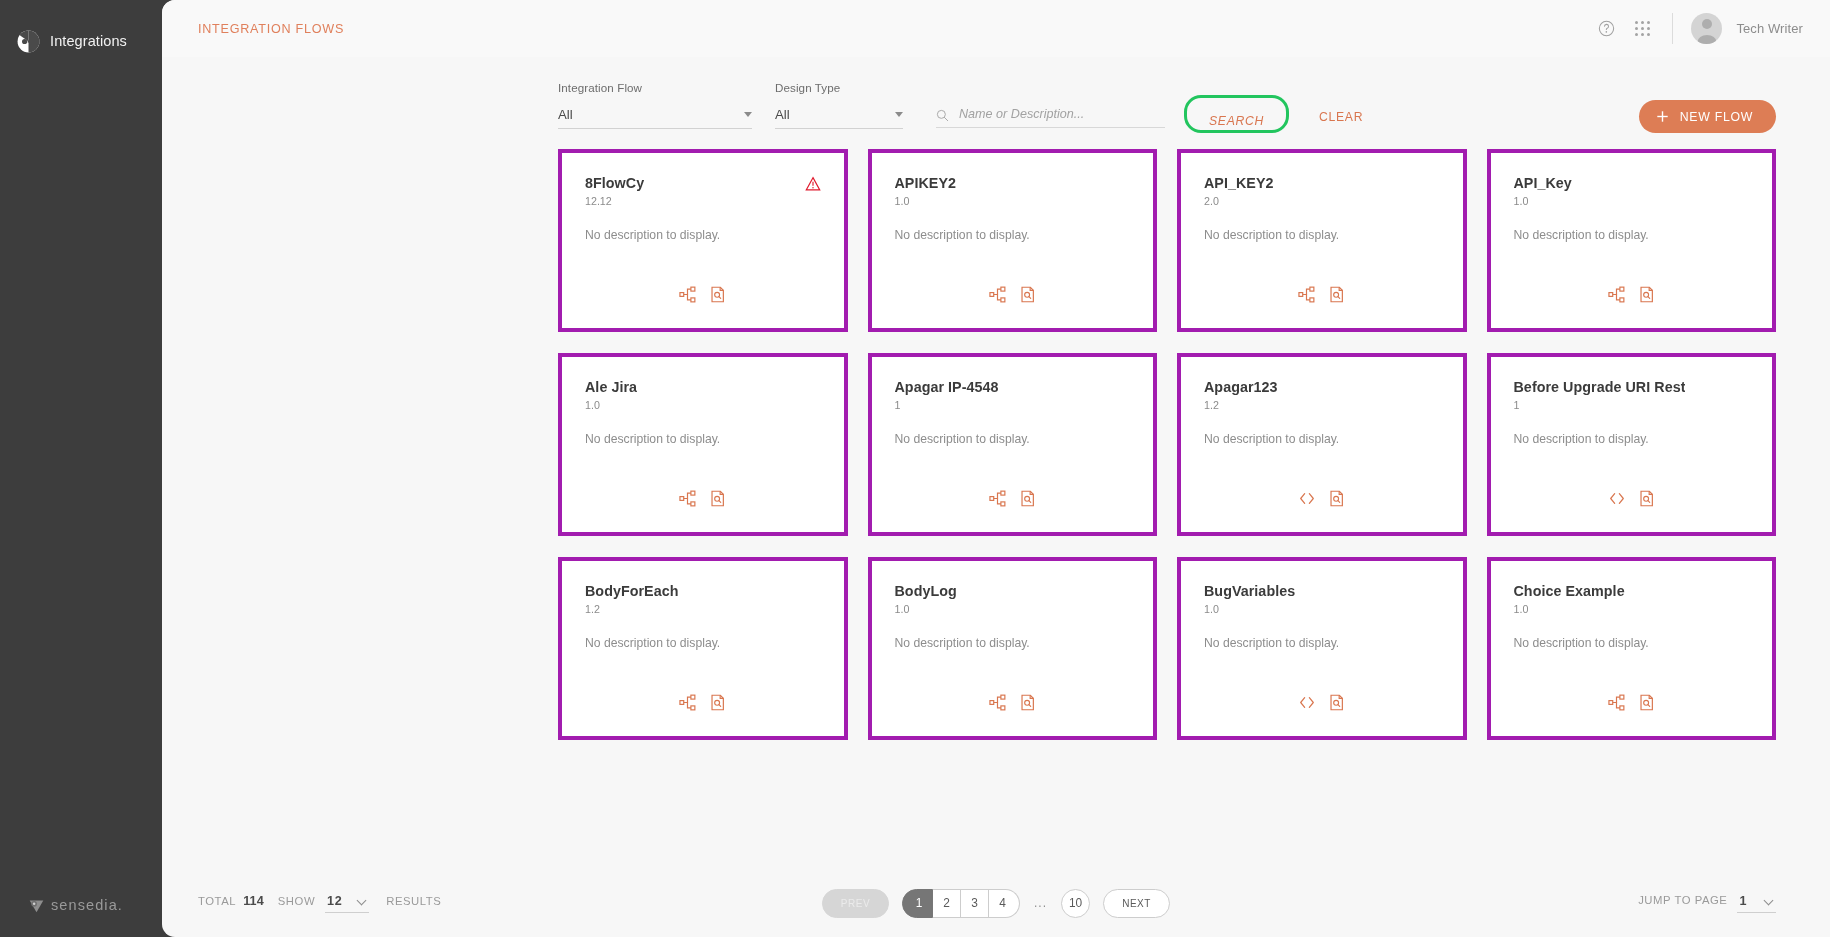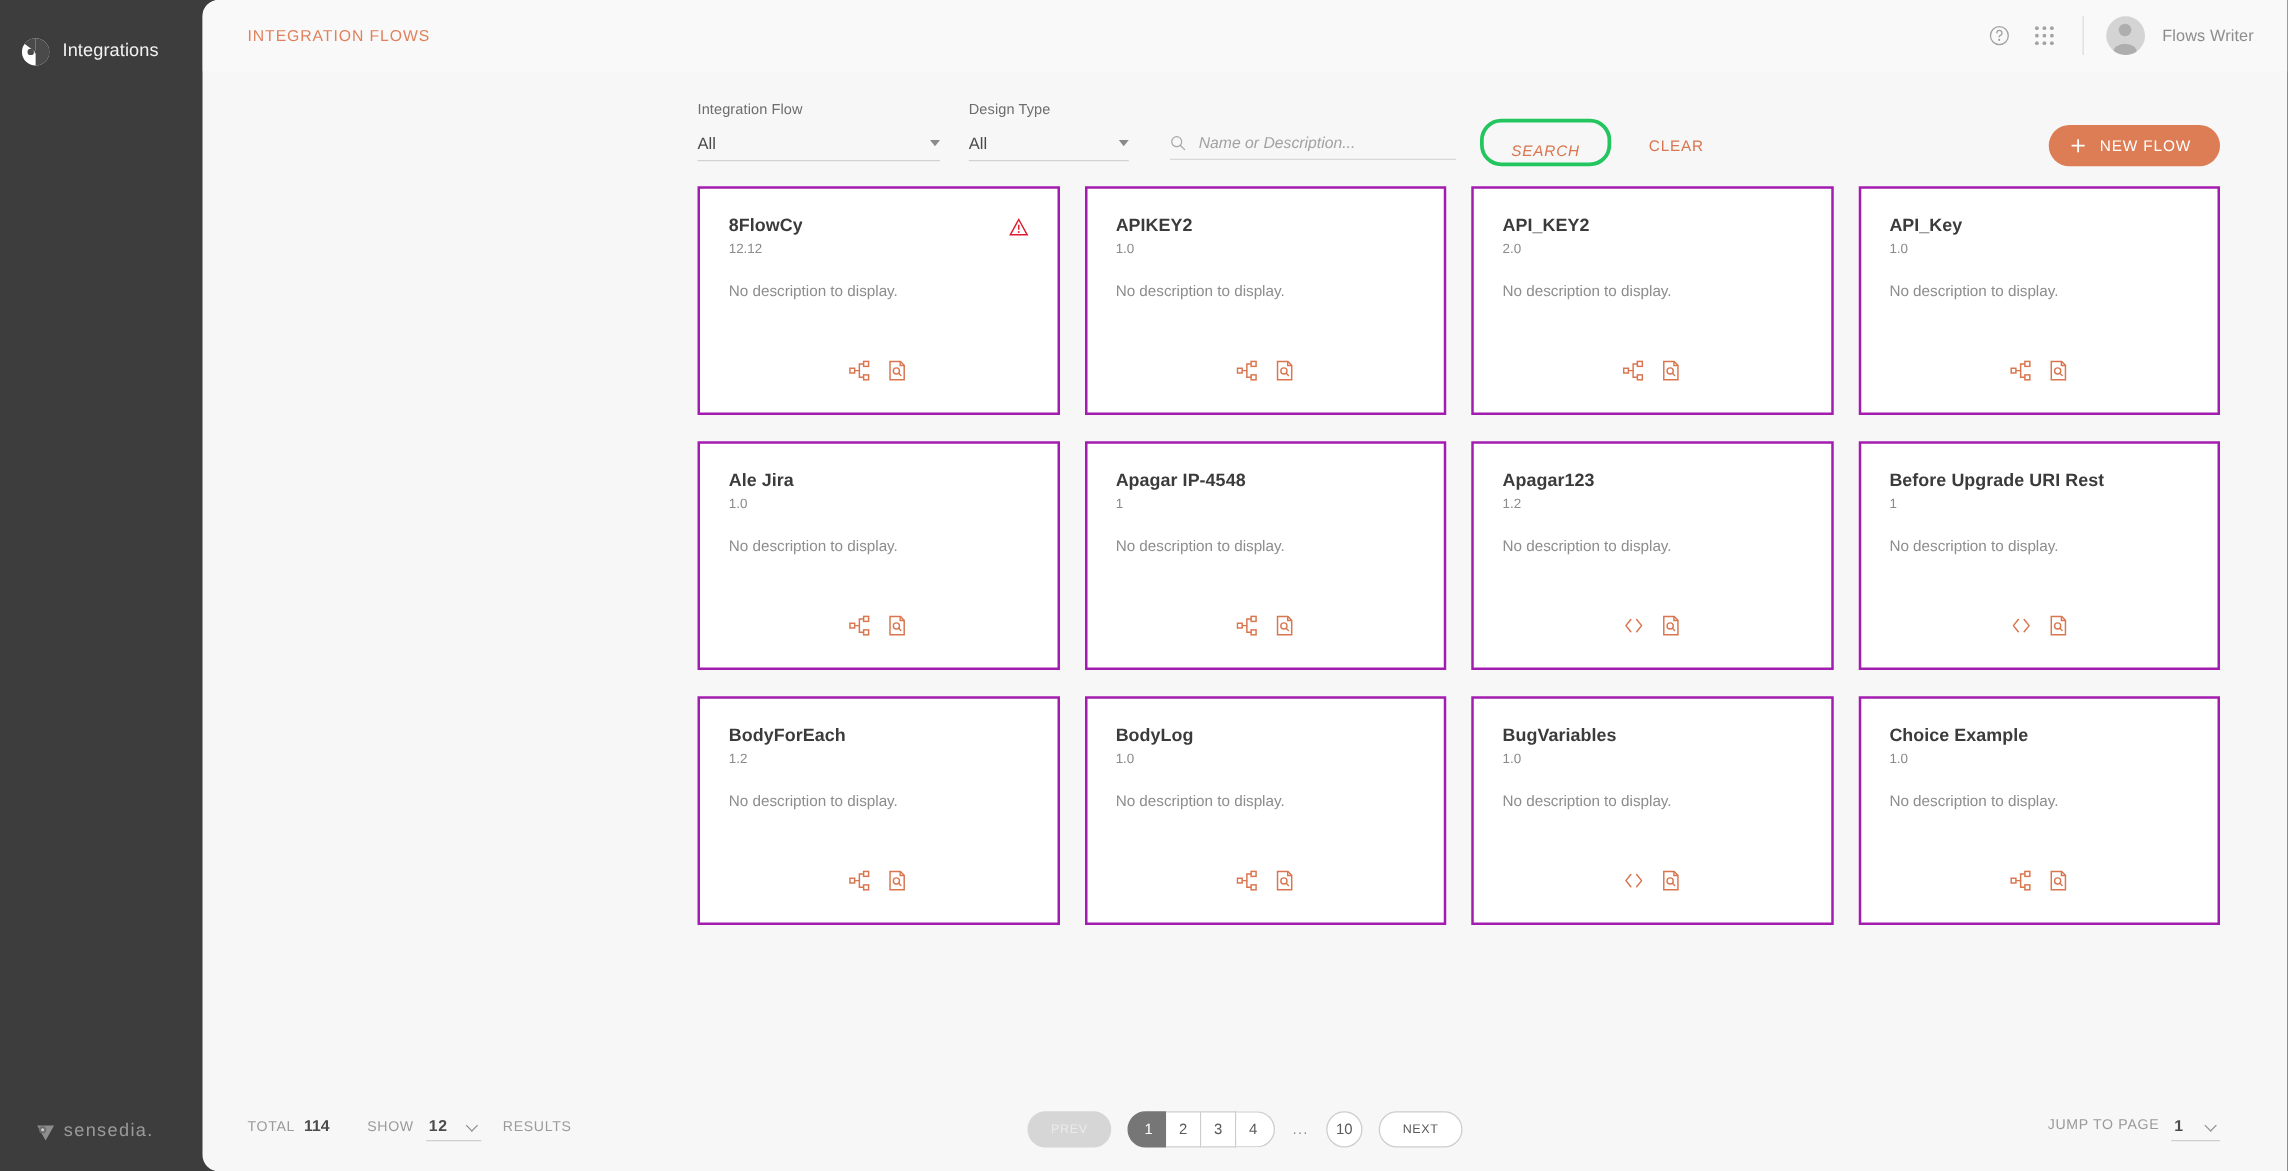--- a/index.html
+++ b/index.html
@@ -211,21 +211,21 @@
 
   
   .grid {
     margin: 20px 54px 0 396px;
     display: grid;
     grid-template-columns: repeat(4, 1fr);
     gap: 21px 20px;
   }
   .card {
     background: #fff;
-    border: 2px solid #a21caf;
+    border: 4px solid #a21caf;
     height: 183px;
     padding: 22px 23px 0 23px;
     position: relative;
     display: flex; flex-direction: column;
     cursor: pointer;
   }
   .card-head { display: flex; align-items: flex-start; }
   .card-titlewrap { min-width: 0; }
   .card-title {
     color: #3b3b3b; font-size: 14.3px; font-weight: bold;
@@ -390,21 +390,21 @@
               <i></i>
               <i></i>
               <i></i>
               <i></i>
               <i></i>
               <i></i>
           </span>
         </div>
         <div class="topbar-divider"></div>
         <div class="avatar"></div>
-        <div class="user-name">Flows Writer</div>
+        <div class="user-name">Tech Writer</div>
       </div>
     </header>
 
     <div class="content">
 
       <div class="filterbar">
 
         <div class="field f-flow">
           <span class="field-label">Integration Flow</span>
           <div class="select-line">
@@ -743,21 +743,21 @@
           </div>
         </div>
 
     </div>
 
     <footer class="footer">
 
       <div class="footer-left">
         <span>TOTAL</span>
         <span class="strong">114</span>
-        <span style="margin-left:23px">SHOW</span>
+        <span style="margin-left:7px">SHOW</span>
         <div class="show-select">
           <span class="num">12</span>
           <span class="chev"></span>
         </div>
         <span style="margin-left:7px">RESULTS</span>
       </div>
 
       <div class="pager">
         <div class="pg-prev">PREV</div>
         <div class="pg-group" id="pg-group">

